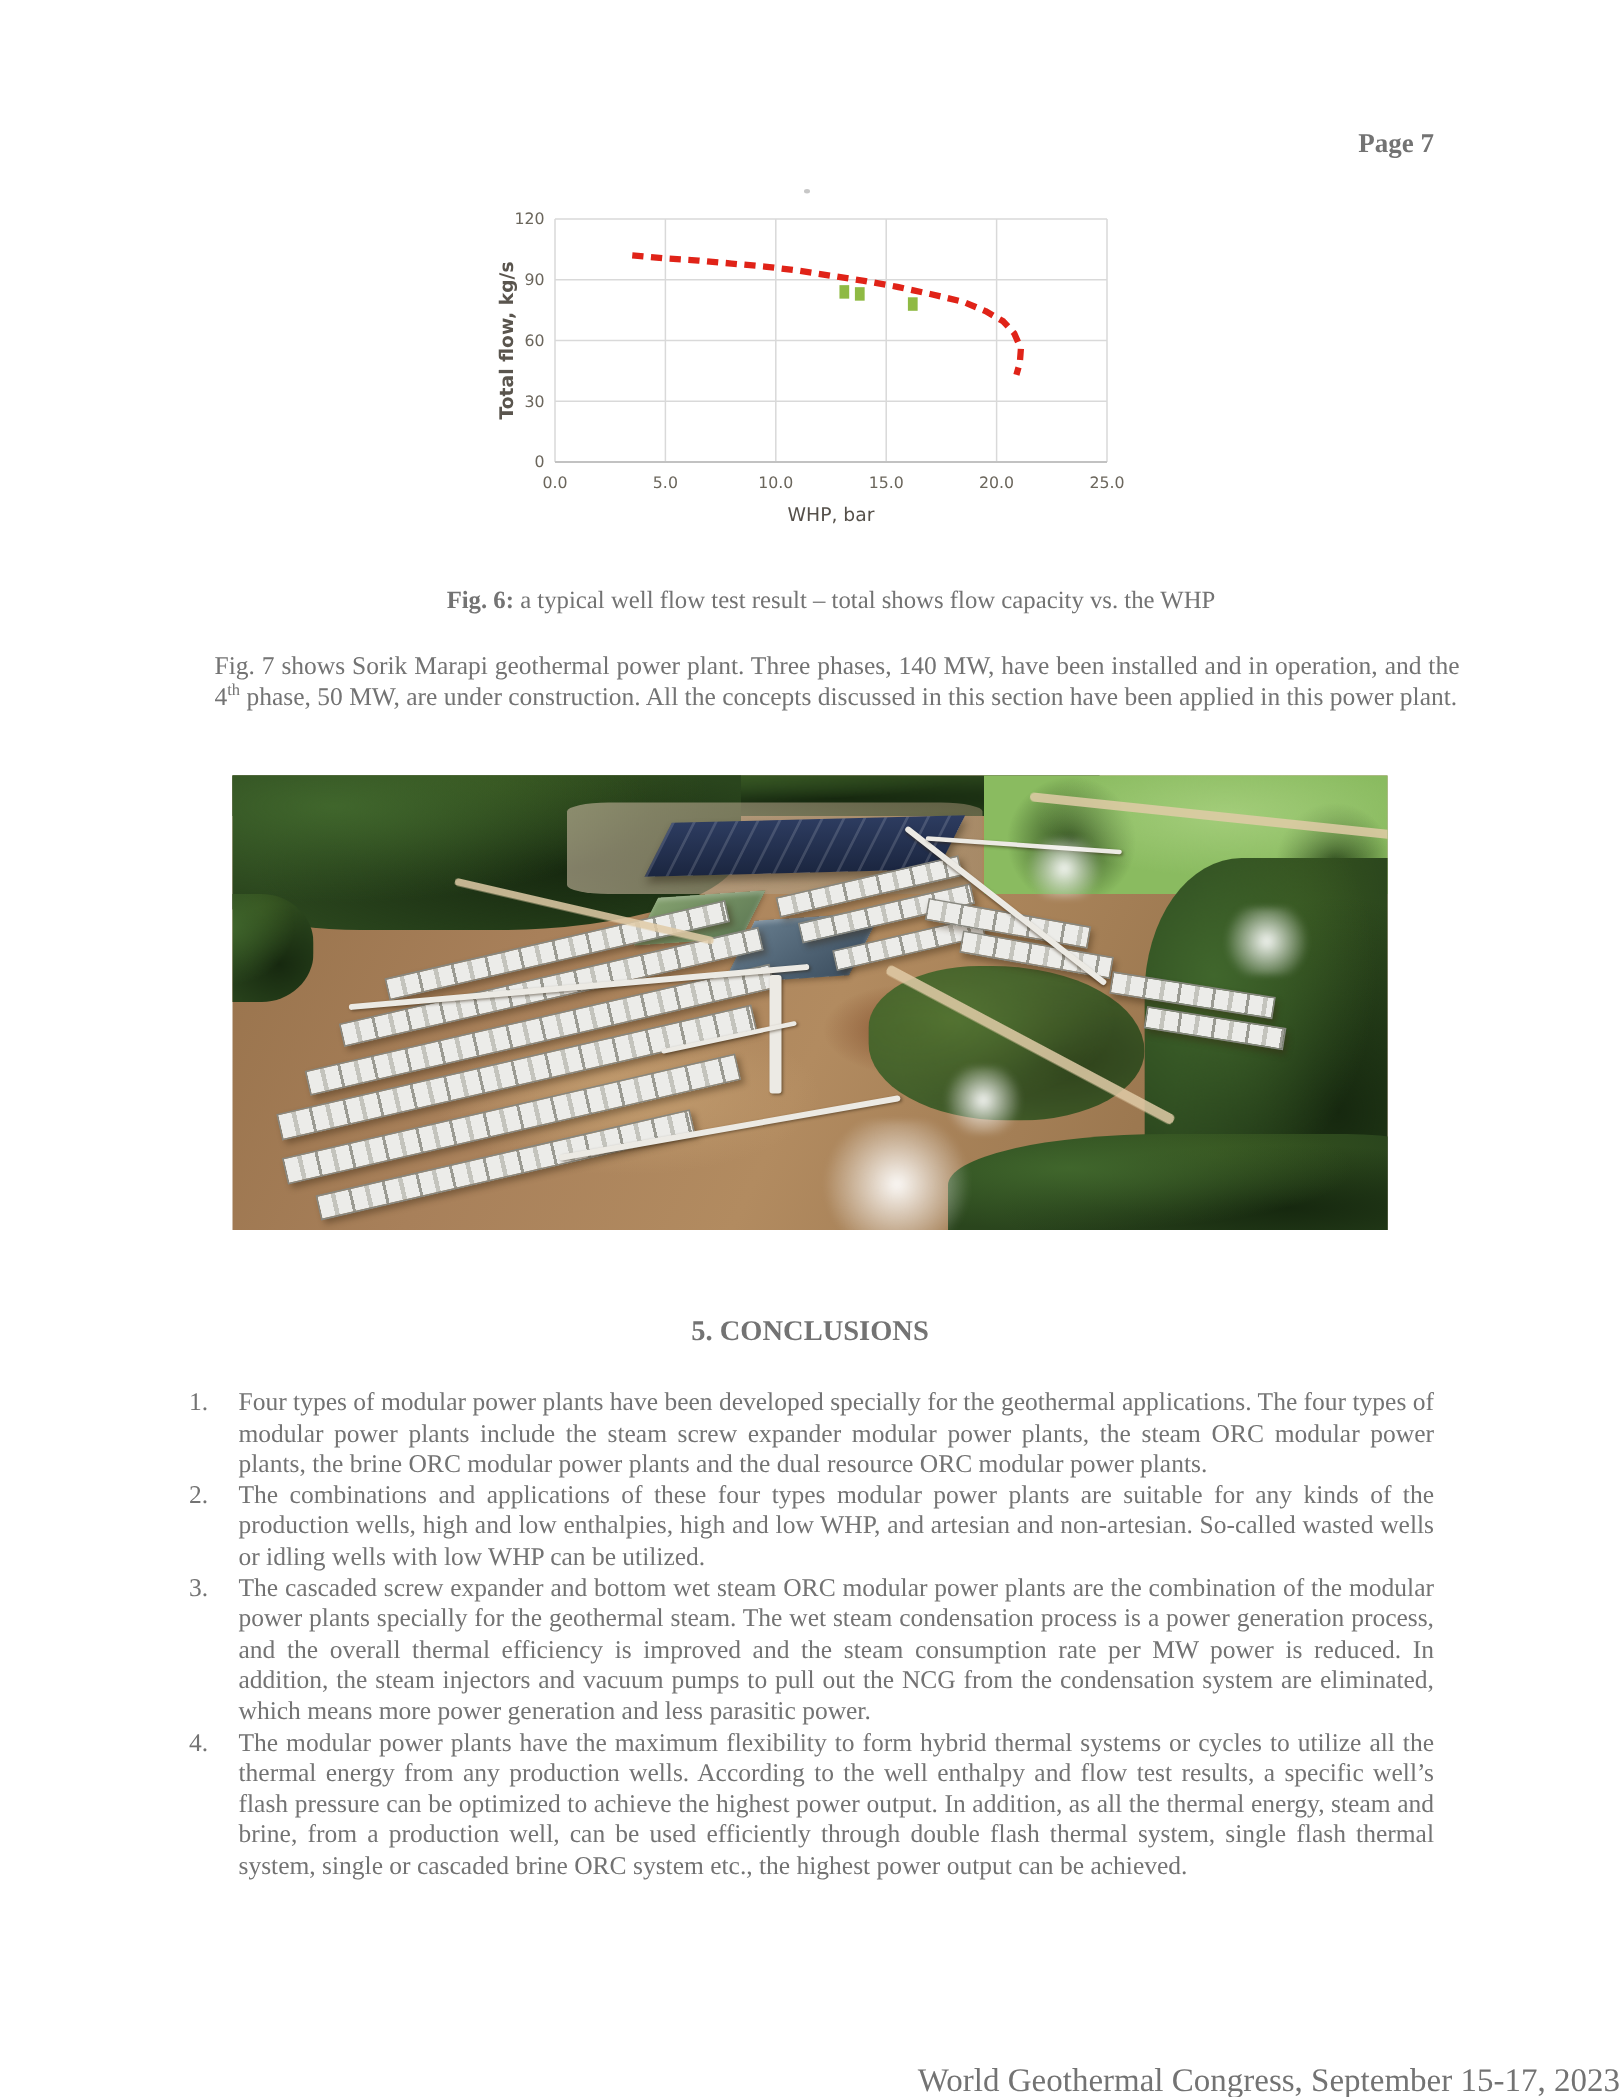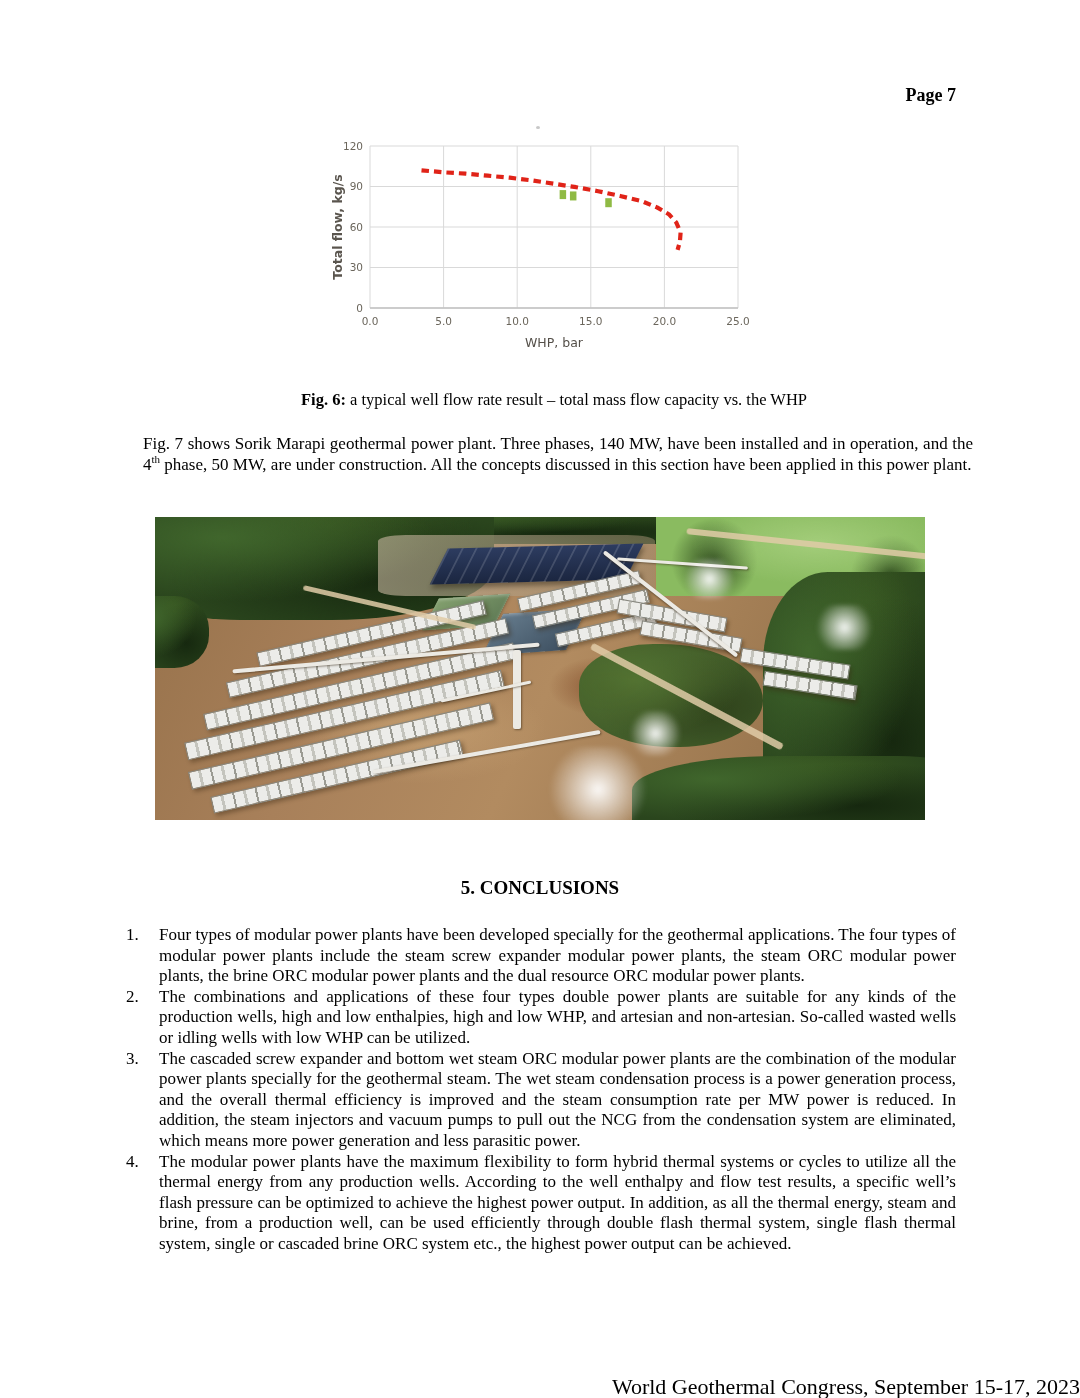--- a/index.html
+++ b/index.html
@@ -1,17 +1,17 @@
 <!DOCTYPE html>
 <html><head>
 <meta charset="utf-8">
 <style>
   html,body{margin:0;padding:0;background:#888;}
   .page{position:relative;width:1080px;height:1398px;background:#ffffff;
-        font-family:"Liberation Serif", serif;color:#000000;overflow:hidden;}
+        font-family:"Liberation Serif", serif;color:#737373;overflow:hidden;}
 
   .page-header{position:absolute;top:85px;right:124px;font-weight:bold;font-size:18px;}
 
   
   .chart-fig{position:absolute;top:120px;left:330px;width:440px;height:246px;margin:0;background:#fff;}
   .artifact-dot{position:absolute;left:206px;top:6px;width:4px;height:3px;background:#b9b9b9;border-radius:50%;opacity:.8;}
   .caption{position:absolute;left:0;width:100%;text-align:center;font-size:16.5px;}
   .cap6{top:390px;}
   .cap7{top:821px;}
   .bold{font-weight:bold;margin-left:28px;}
@@ -135,21 +135,21 @@
         <text x="408" y="205" text-anchor="middle" font-size="10.5" fill="#6b665c" font-family="&quot;DejaVu Sans&quot;, sans-serif">25.0</text>
         <polyline points="91.5,50.3 113.6,52.3 135.7,53.7 157.8,55.7 179.8,57.7 201.9,60.4 224.0,63.8 246.1,67.2 268.2,71.2 290.2,76.0 312.3,81.3 327.0,87.4 338.8,94.2 346.2,102.3 350.6,112.4 349.9,121.8 347.6,129.9" fill="none" stroke="#e02318" stroke-width="4.2" stroke-dasharray="7.5 5" stroke-linejoin="round"></polyline>
         <rect x="229.632" y="70.10000000000001" width="6.5" height="9" fill="#8fba44"></rect>
         <rect x="239.93600000000004" y="71.45" width="6.5" height="9" fill="#8fba44"></rect>
         <rect x="275.264" y="78.2" width="6.5" height="9" fill="#8fba44"></rect>
         <text x="224" y="227" text-anchor="middle" font-size="12.5" fill="#55504a" font-family="&quot;DejaVu Sans&quot;, sans-serif">WHP, bar</text>
         <text x="12" y="107" transform="rotate(-90 12 107)" text-anchor="middle" font-size="12.5" font-weight="bold" fill="#5a554e" font-family="&quot;DejaVu Sans&quot;, sans-serif">Total flow, kg/s</text>
       </svg>
   </figure>
 
-  <div class="caption cap6"><span class="bold">Fig. 6:</span><span> a typical well flow rate result – total mass flow capacity vs. the WHP</span></div>
+  <div class="caption cap6"><span class="bold">Fig. 6:</span><span> a typical well flow test result – total shows flow capacity vs. the WHP</span></div>
 
   <p class="body-text"><span>Fig. 7 shows Sorik Marapi geothermal power plant. Three phases, 140 MW, have been installed and in operation, and the 4</span><sup>th</sup><span> phase, 50 MW, are under construction. All the concepts discussed in this section have been applied in this power plant.</span></p>
 
   <div class="photo">
     <div class="dirt-light"></div>
     <div class="dirt-red"></div>
     <div class="forest f-topstrip"></div>
     <div class="forest f-topleft"></div>
     <div class="forest f-leftedge"></div>
     <div class="grass"></div>
@@ -191,21 +191,21 @@
 
   <h2 class="conclusions-heading">5. CONCLUSIONS</h2>
 
   <div class="clist">
     <div class="citem">
       <span class="cnum">1.</span>
       <span class="ctext">Four types of modular power plants have been developed specially for the geothermal applications. The four types of modular power plants include the steam screw expander modular power plants, the steam ORC modular power plants, the brine ORC modular power plants and the dual resource ORC modular power plants.</span>
     </div>
     <div class="citem">
       <span class="cnum">2.</span>
-      <span class="ctext">The combinations and applications of these four types double power plants are suitable for any kinds of the production wells, high and low enthalpies, high and low WHP, and artesian and non-artesian. So-called wasted wells or idling wells with low WHP can be utilized.</span>
+      <span class="ctext">The combinations and applications of these four types modular power plants are suitable for any kinds of the production wells, high and low enthalpies, high and low WHP, and artesian and non-artesian. So-called wasted wells or idling wells with low WHP can be utilized.</span>
     </div>
     <div class="citem">
       <span class="cnum">3.</span>
       <span class="ctext">The cascaded screw expander and bottom wet steam ORC modular power plants are the combination of the modular power plants specially for the geothermal steam. The wet steam condensation process is a power generation process, and the overall thermal efficiency is improved and the steam consumption rate per MW power is reduced. In addition, the steam injectors and vacuum pumps to pull out the NCG from the condensation system are eliminated, which means more power generation and less parasitic power.</span>
     </div>
     <div class="citem">
       <span class="cnum">4.</span>
       <span class="ctext">The modular power plants have the maximum flexibility to form hybrid thermal systems or cycles to utilize all the thermal energy from any production wells. According to the well enthalpy and flow test results, a specific well’s flash pressure can be optimized to achieve the highest power output. In addition, as all the thermal energy, steam and brine, from a production well, can be used efficiently through double flash thermal system, single flash thermal system, single or cascaded brine ORC system etc., the highest power output can be achieved.</span>
     </div>
   </div>

